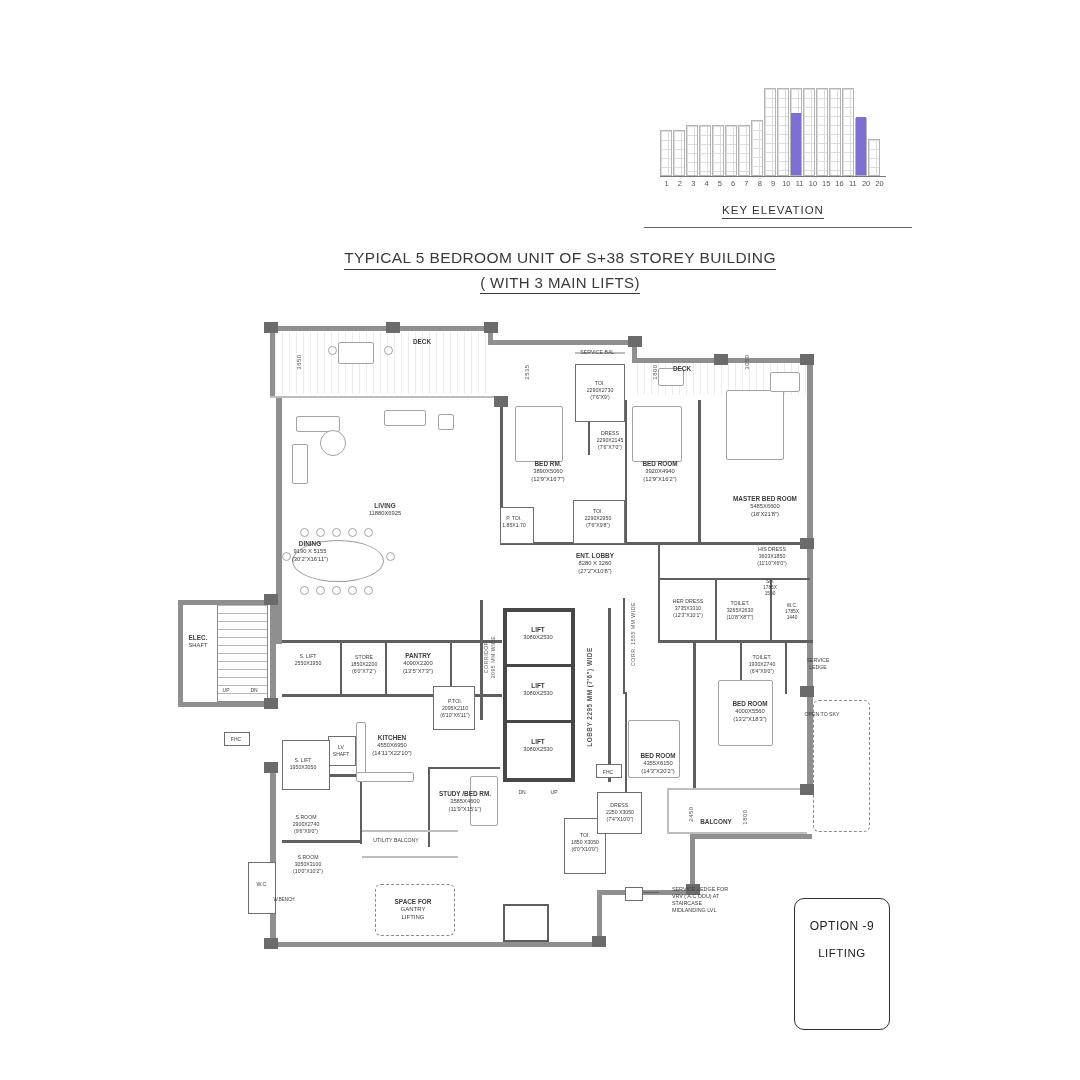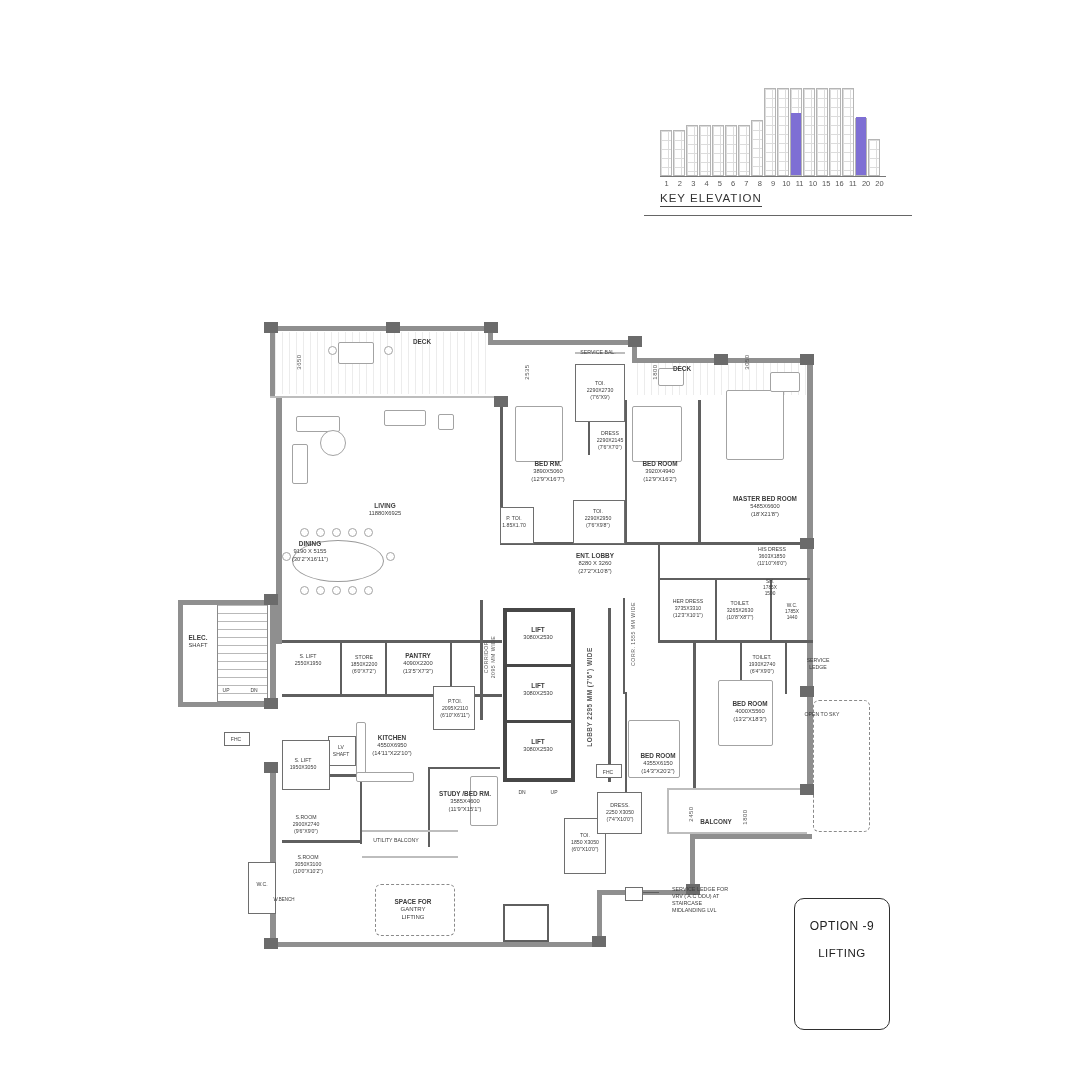--- a/index.html
+++ b/index.html
@@ -8,21 +8,21 @@
 
   
   .key-elev{position:absolute;left:660px;top:86px;width:268px;}
   #elev-bars{display:flex;align-items:flex-end;height:90px;width:226px;border-bottom:1px solid #777;}
   .ebar{width:12px;margin-right:1px;background:#fff;border:1px solid #b5b5b5;position:relative;
         background-image:linear-gradient(#dcdcdc 1px,transparent 1px),linear-gradient(90deg,#dcdcdc 1px,transparent 1px);
         background-size:7px 9px;box-sizing:border-box;}
   .ehl{position:absolute;bottom:0;left:0;right:0;}
   #elev-nums{display:flex;width:226px;margin-top:2px;}
   #elev-nums span{width:13.3px;text-align:center;font-size:7.5px;color:#555;}
-  .ke-label{width:226px;text-align:left;}
+  .ke-label{width:226px;text-align:center;margin-top:12px;}
   .ke-label span{display:inline-block;font-size:11.5px;letter-spacing:1px;color:#333;
                  border-bottom:1px solid #444;padding-bottom:2px;}
   .ke-rule{width:268px;height:1px;background:#666;margin-top:8px;margin-left:-16px;}
 
   
   .title-wrap{position:absolute;left:280px;top:249px;width:560px;text-align:center;}
   .title-wrap .t1 span,.title-wrap .t2 span{display:inline-block;border-bottom:1px solid #3a3a3a;
       padding-bottom:2px;font-size:15.5px;letter-spacing:.4px;color:#3a3a3a;}
   .title-wrap .t2{margin-top:4px;}
   .title-wrap .t2 span{font-size:15px;}
@@ -100,20 +100,24 @@
         <span>11</span>
         <span>20</span>
         <span>20</span>
       </div>
     <div class="ke-label">
       <span>KEY ELEVATION</span>
     </div>
     <div class="ke-rule"></div>
   </div>
 
+  <div class="title-wrap">
+    <div class="t1"><span>TYPICAL 5 BEDROOM UNIT OF S+38  STOREY BUILDING</span></div>
+    <div class="t2"><span>( WITH 3 MAIN LIFTS)</span></div>
+  </div>
 
   <div class="plan" id="floor-plan">
     <div id="plan-structure">
         <div class="seg deck" style="left: 105px; top: 20px; width: 213px; height: 62px;"></div>
         <div class="seg deck" style="left: 467px; top: 51px; width: 170px; height: 32px;"></div>
         <div class="seg stair" style="left: 47px; top: 292px; width: 51px; height: 98px;"></div>
         <div class="seg dash" style="left: 643px; top: 388px; width: 57px; height: 132px;"></div>
         <div class="seg dash" style="left: 205px; top: 572px; width: 80px; height: 52px;"></div>
         <div class="seg w" style="left: 100px; top: 14px; width: 224px; height: 5px;"></div>
         <div class="seg w" style="left: 100px; top: 14px; width: 5px; height: 72px;"></div>

